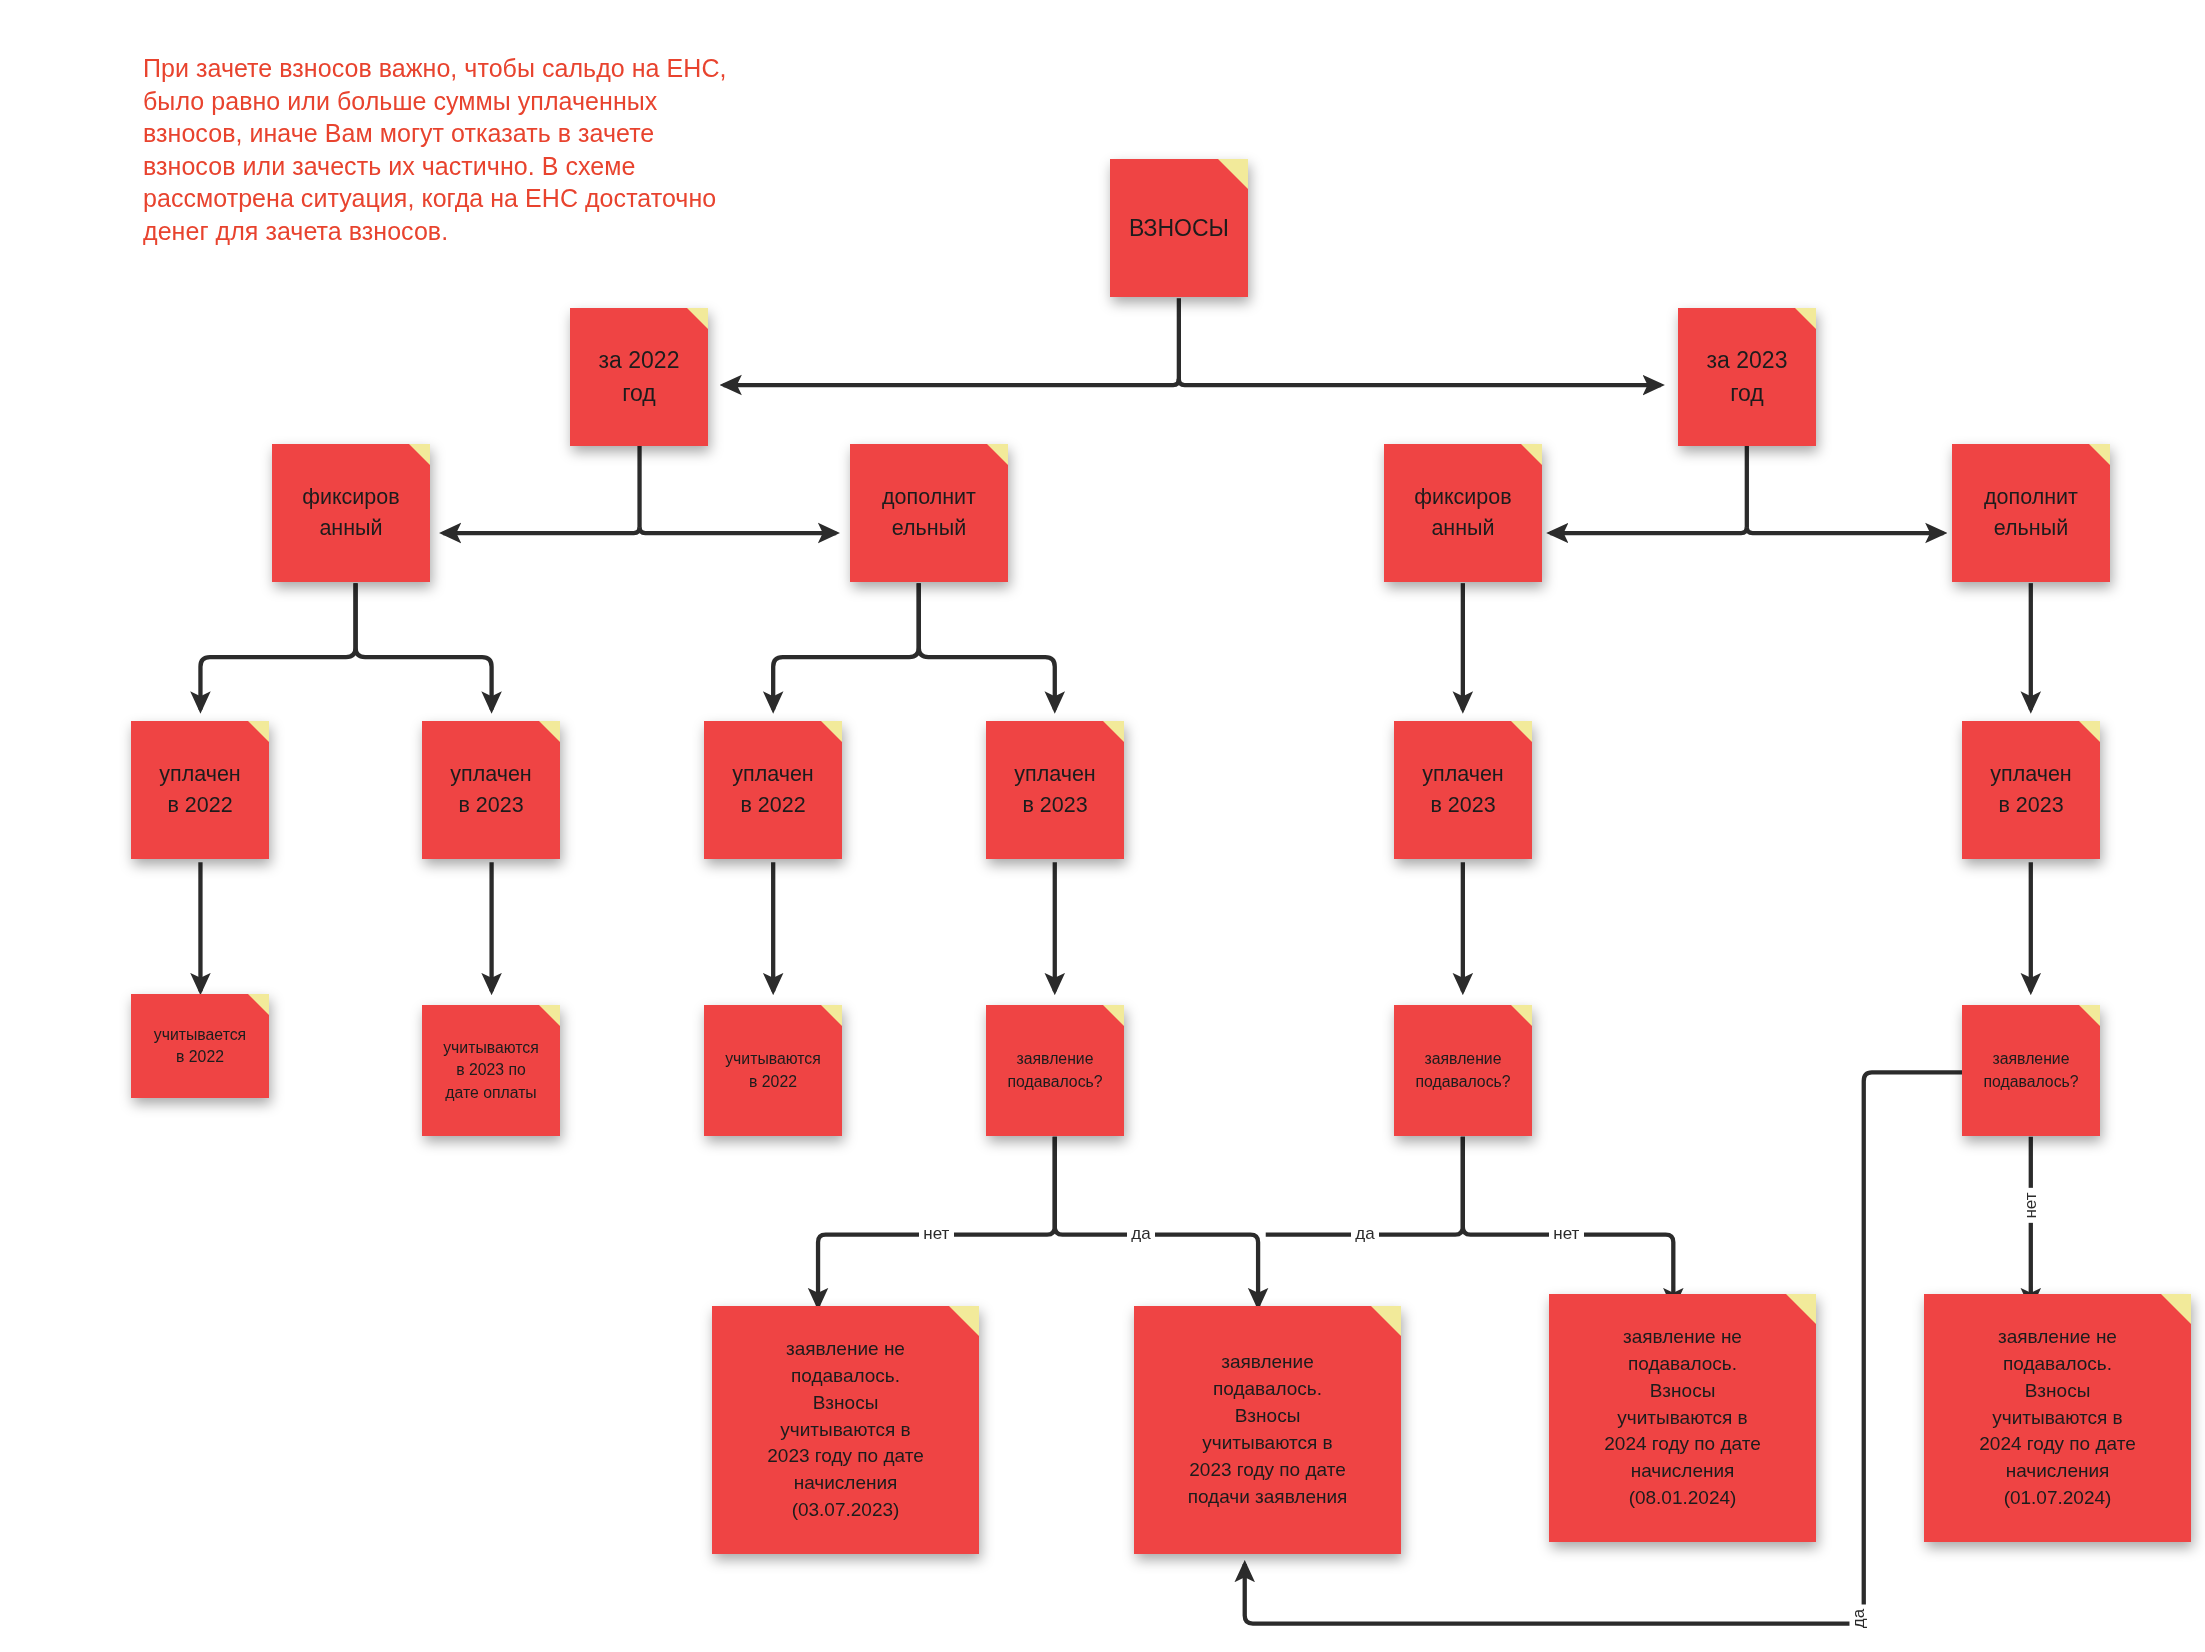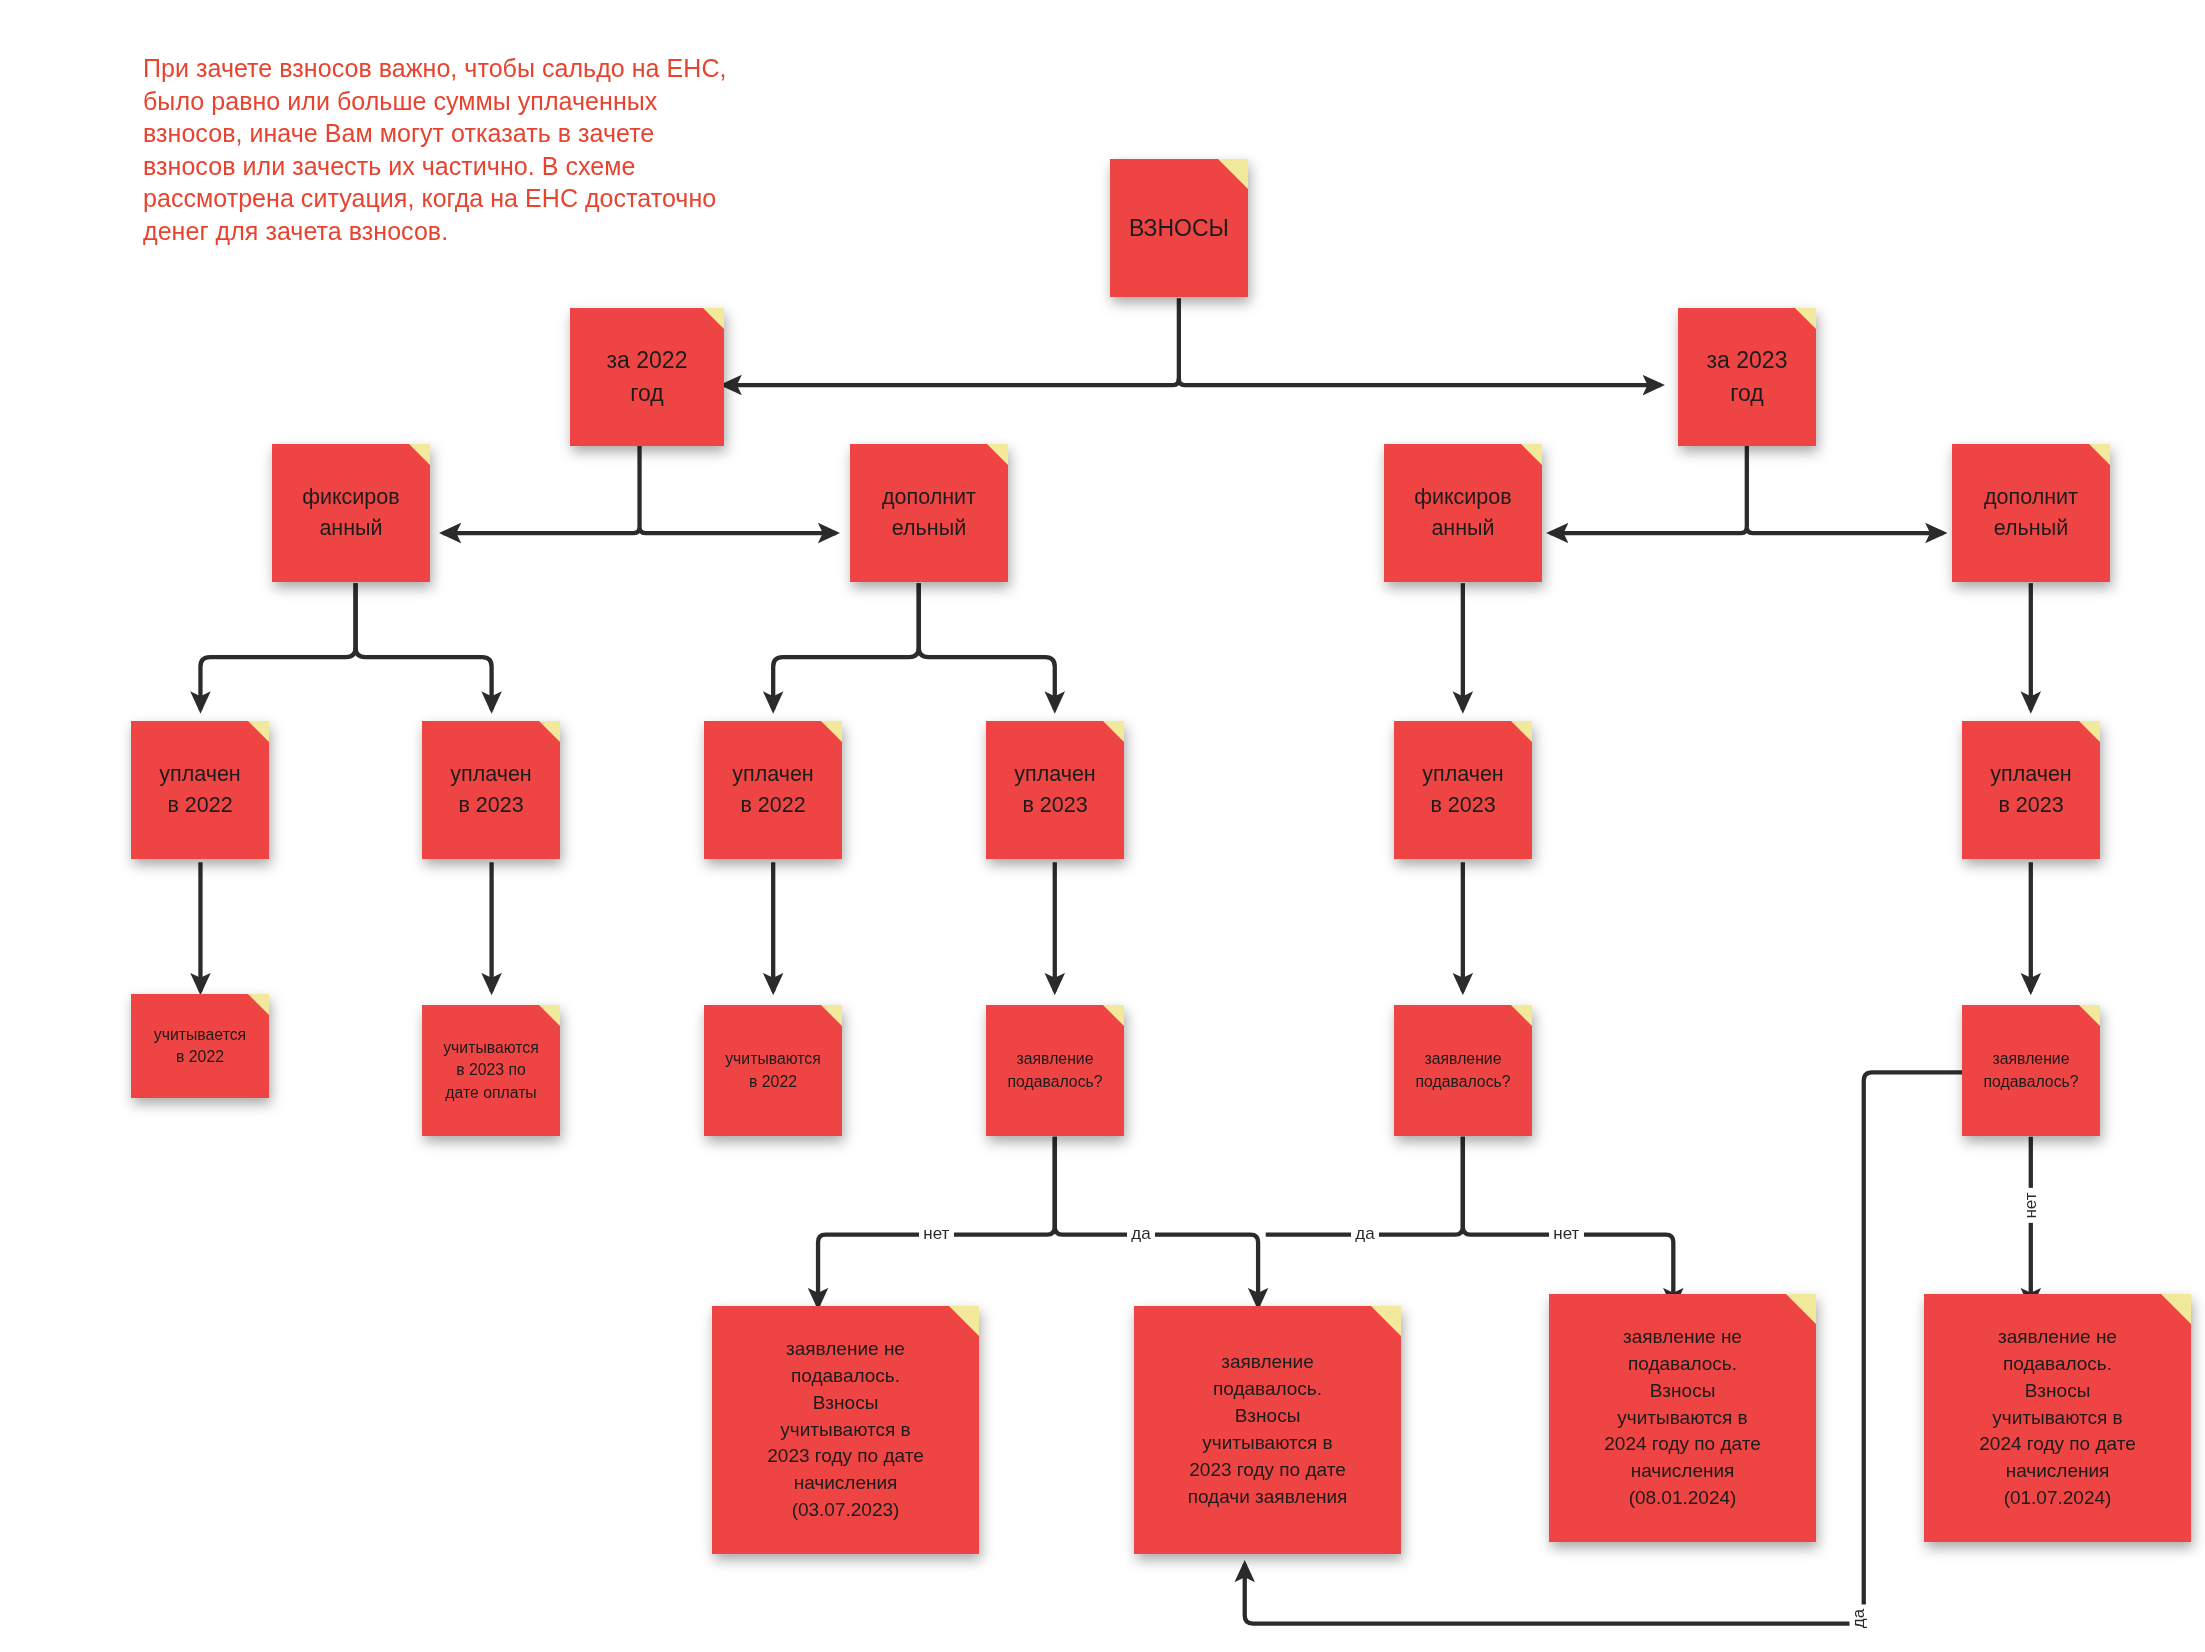--- a/index.html
+++ b/index.html
@@ -127,21 +127,21 @@
       <path d="M4255,2335 L4255,2690" marker-end="url(#ah)"></path>
 
       <path d="M4132,2200 L3922,2200 Q3905,2200 3905,2218 L3905,3338 Q3905,3355 3888,3355 L2625,3355 Q2608,3355 2608,3338 L2608,3230" marker-end="url(#ah)"></path>
     </g>
   </svg>
 
   <div class="note big" style="left:1110px;top:137px;width:138px;height:138px;font-size:23px;">
     <span class="txt">ВЗНОСЫ</span>
   </div>
 
-  <div class="note" style="left:570px;top:286px;width:154px;height:138px;font-size:23px;justify-content:flex-end;">
+  <div class="note" style="left:570px;top:286px;width:138px;height:138px;font-size:23px;justify-content:flex-end;">
     <span class="txt">за 2022
 год</span>
   </div>
   <div class="note" style="left:1678px;top:286px;width:138px;height:138px;font-size:23px;">
     <span class="txt">за 2023
 год</span>
   </div>
 
   <div class="note" style="left:272px;top:422px;width:158px;height:138px;font-size:21.5px;">
     <span class="txt">фиксиров

